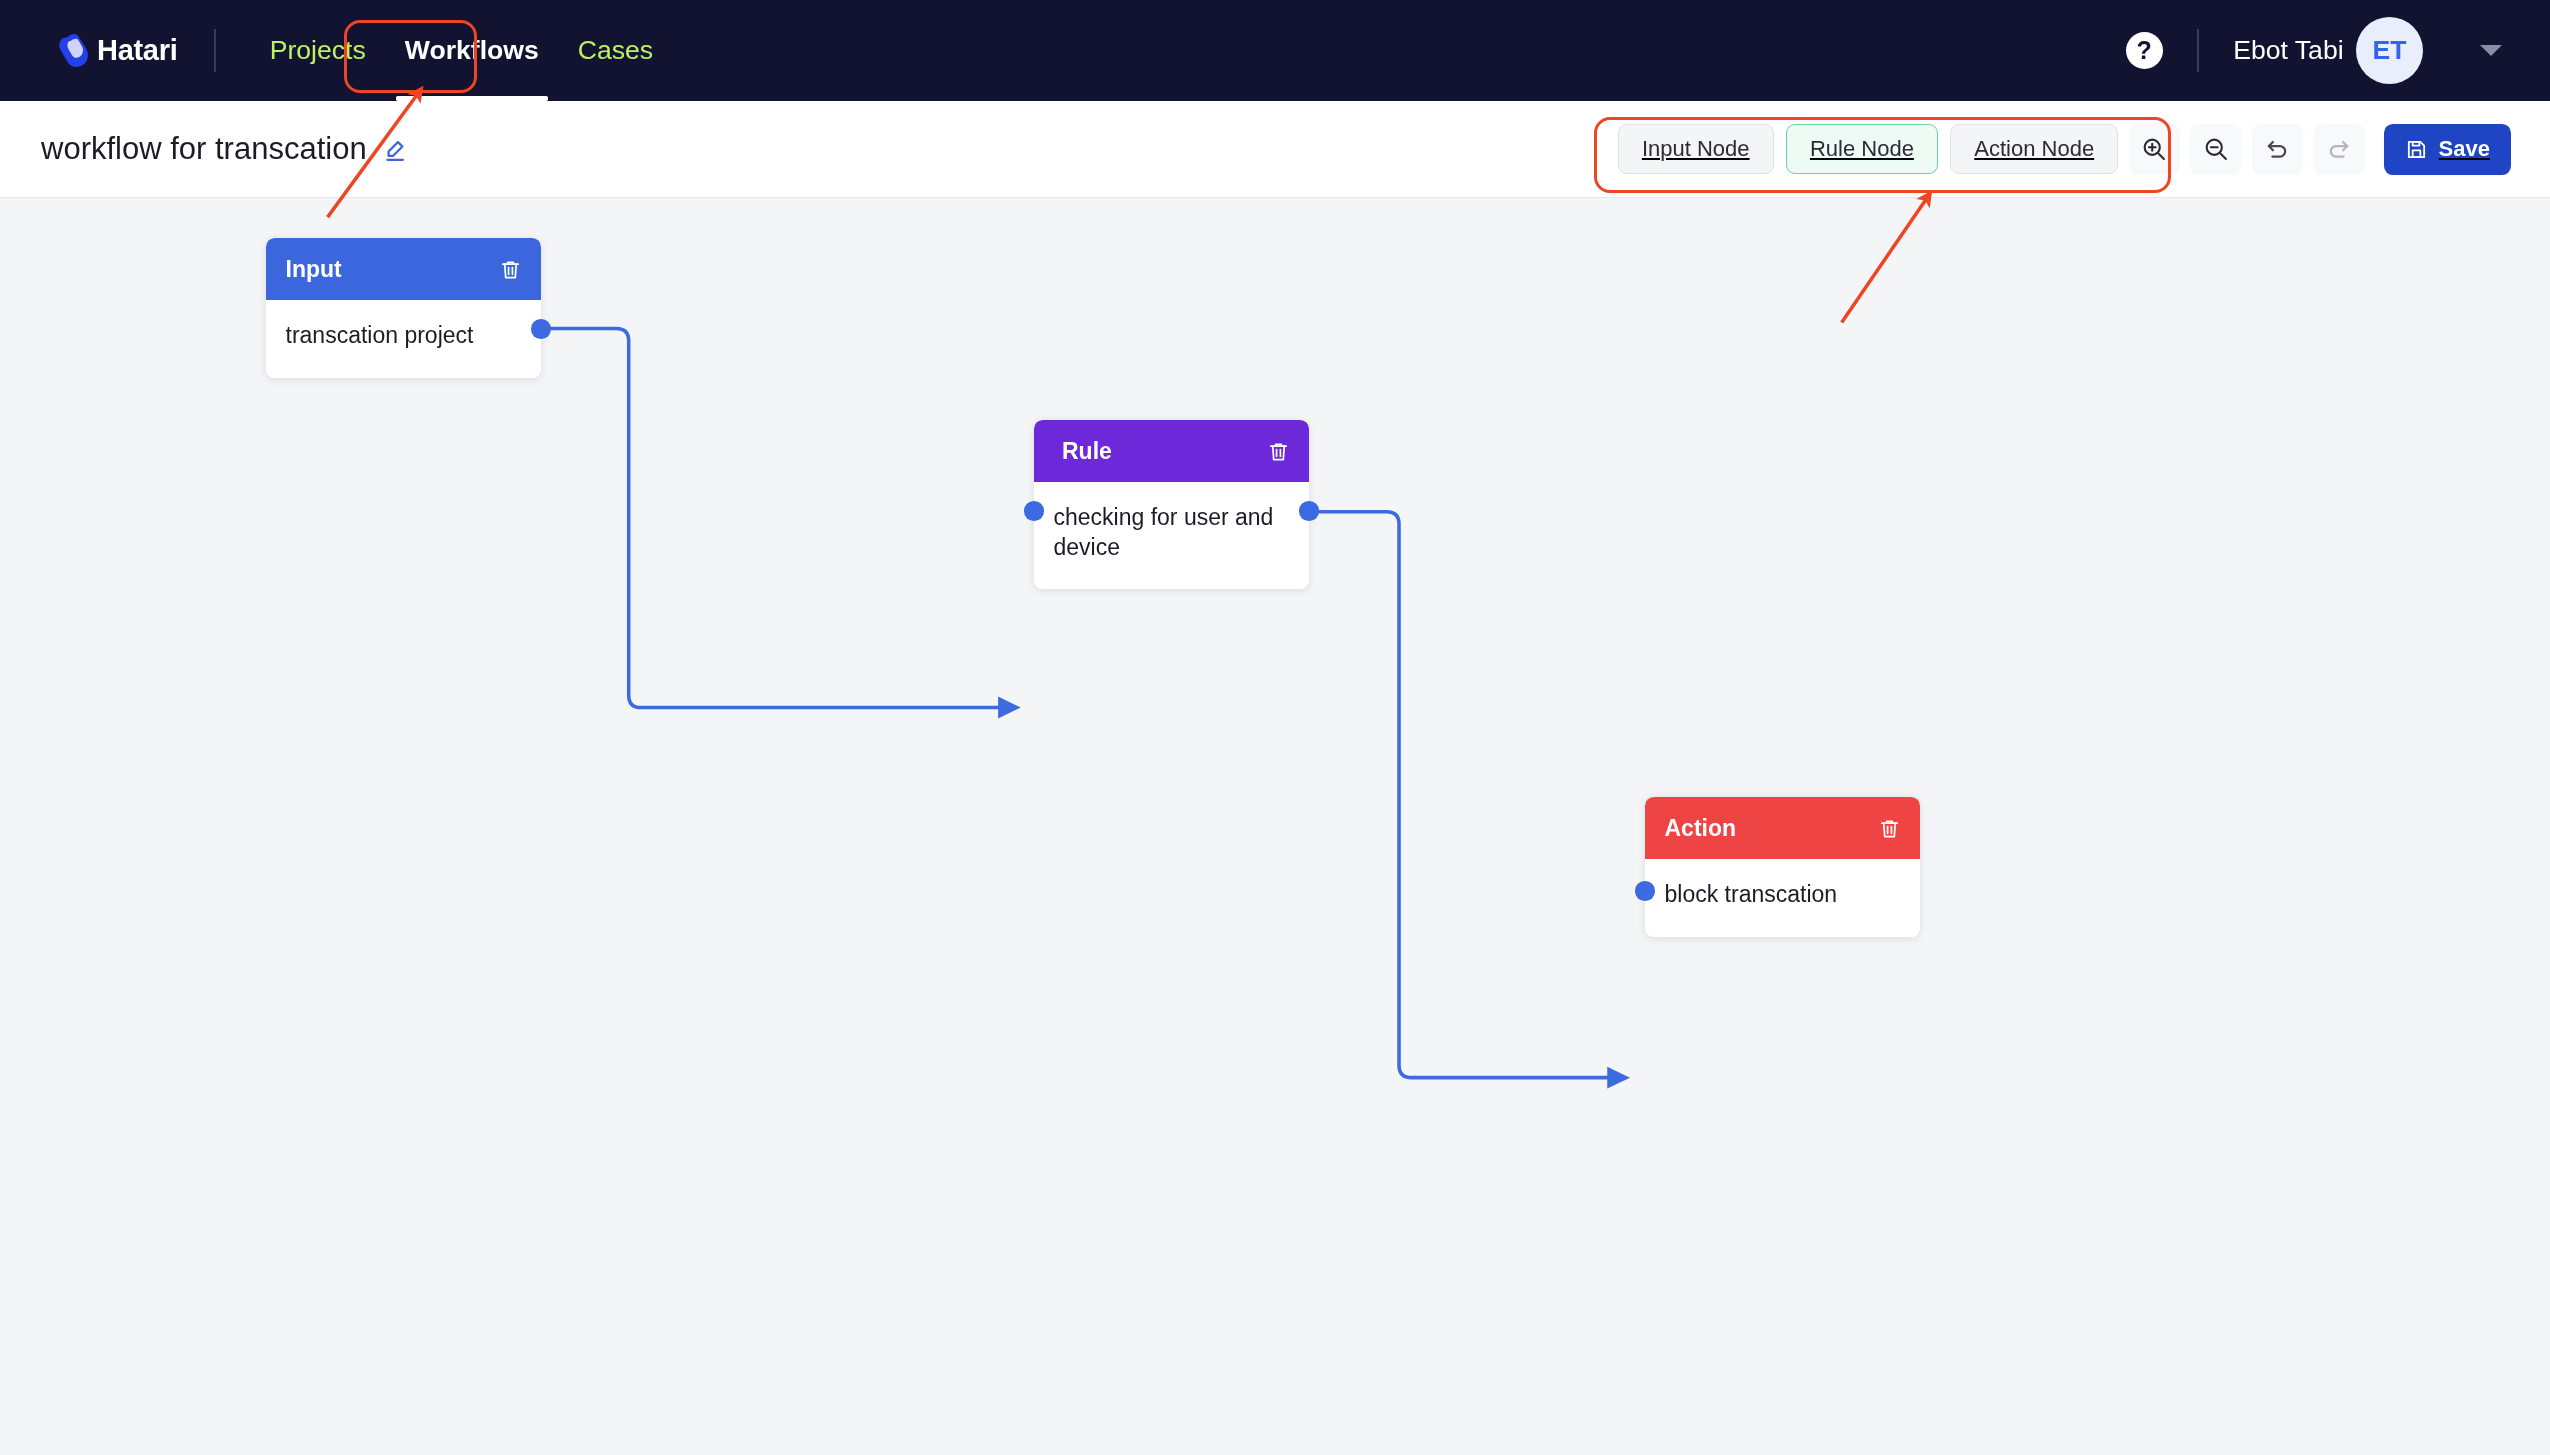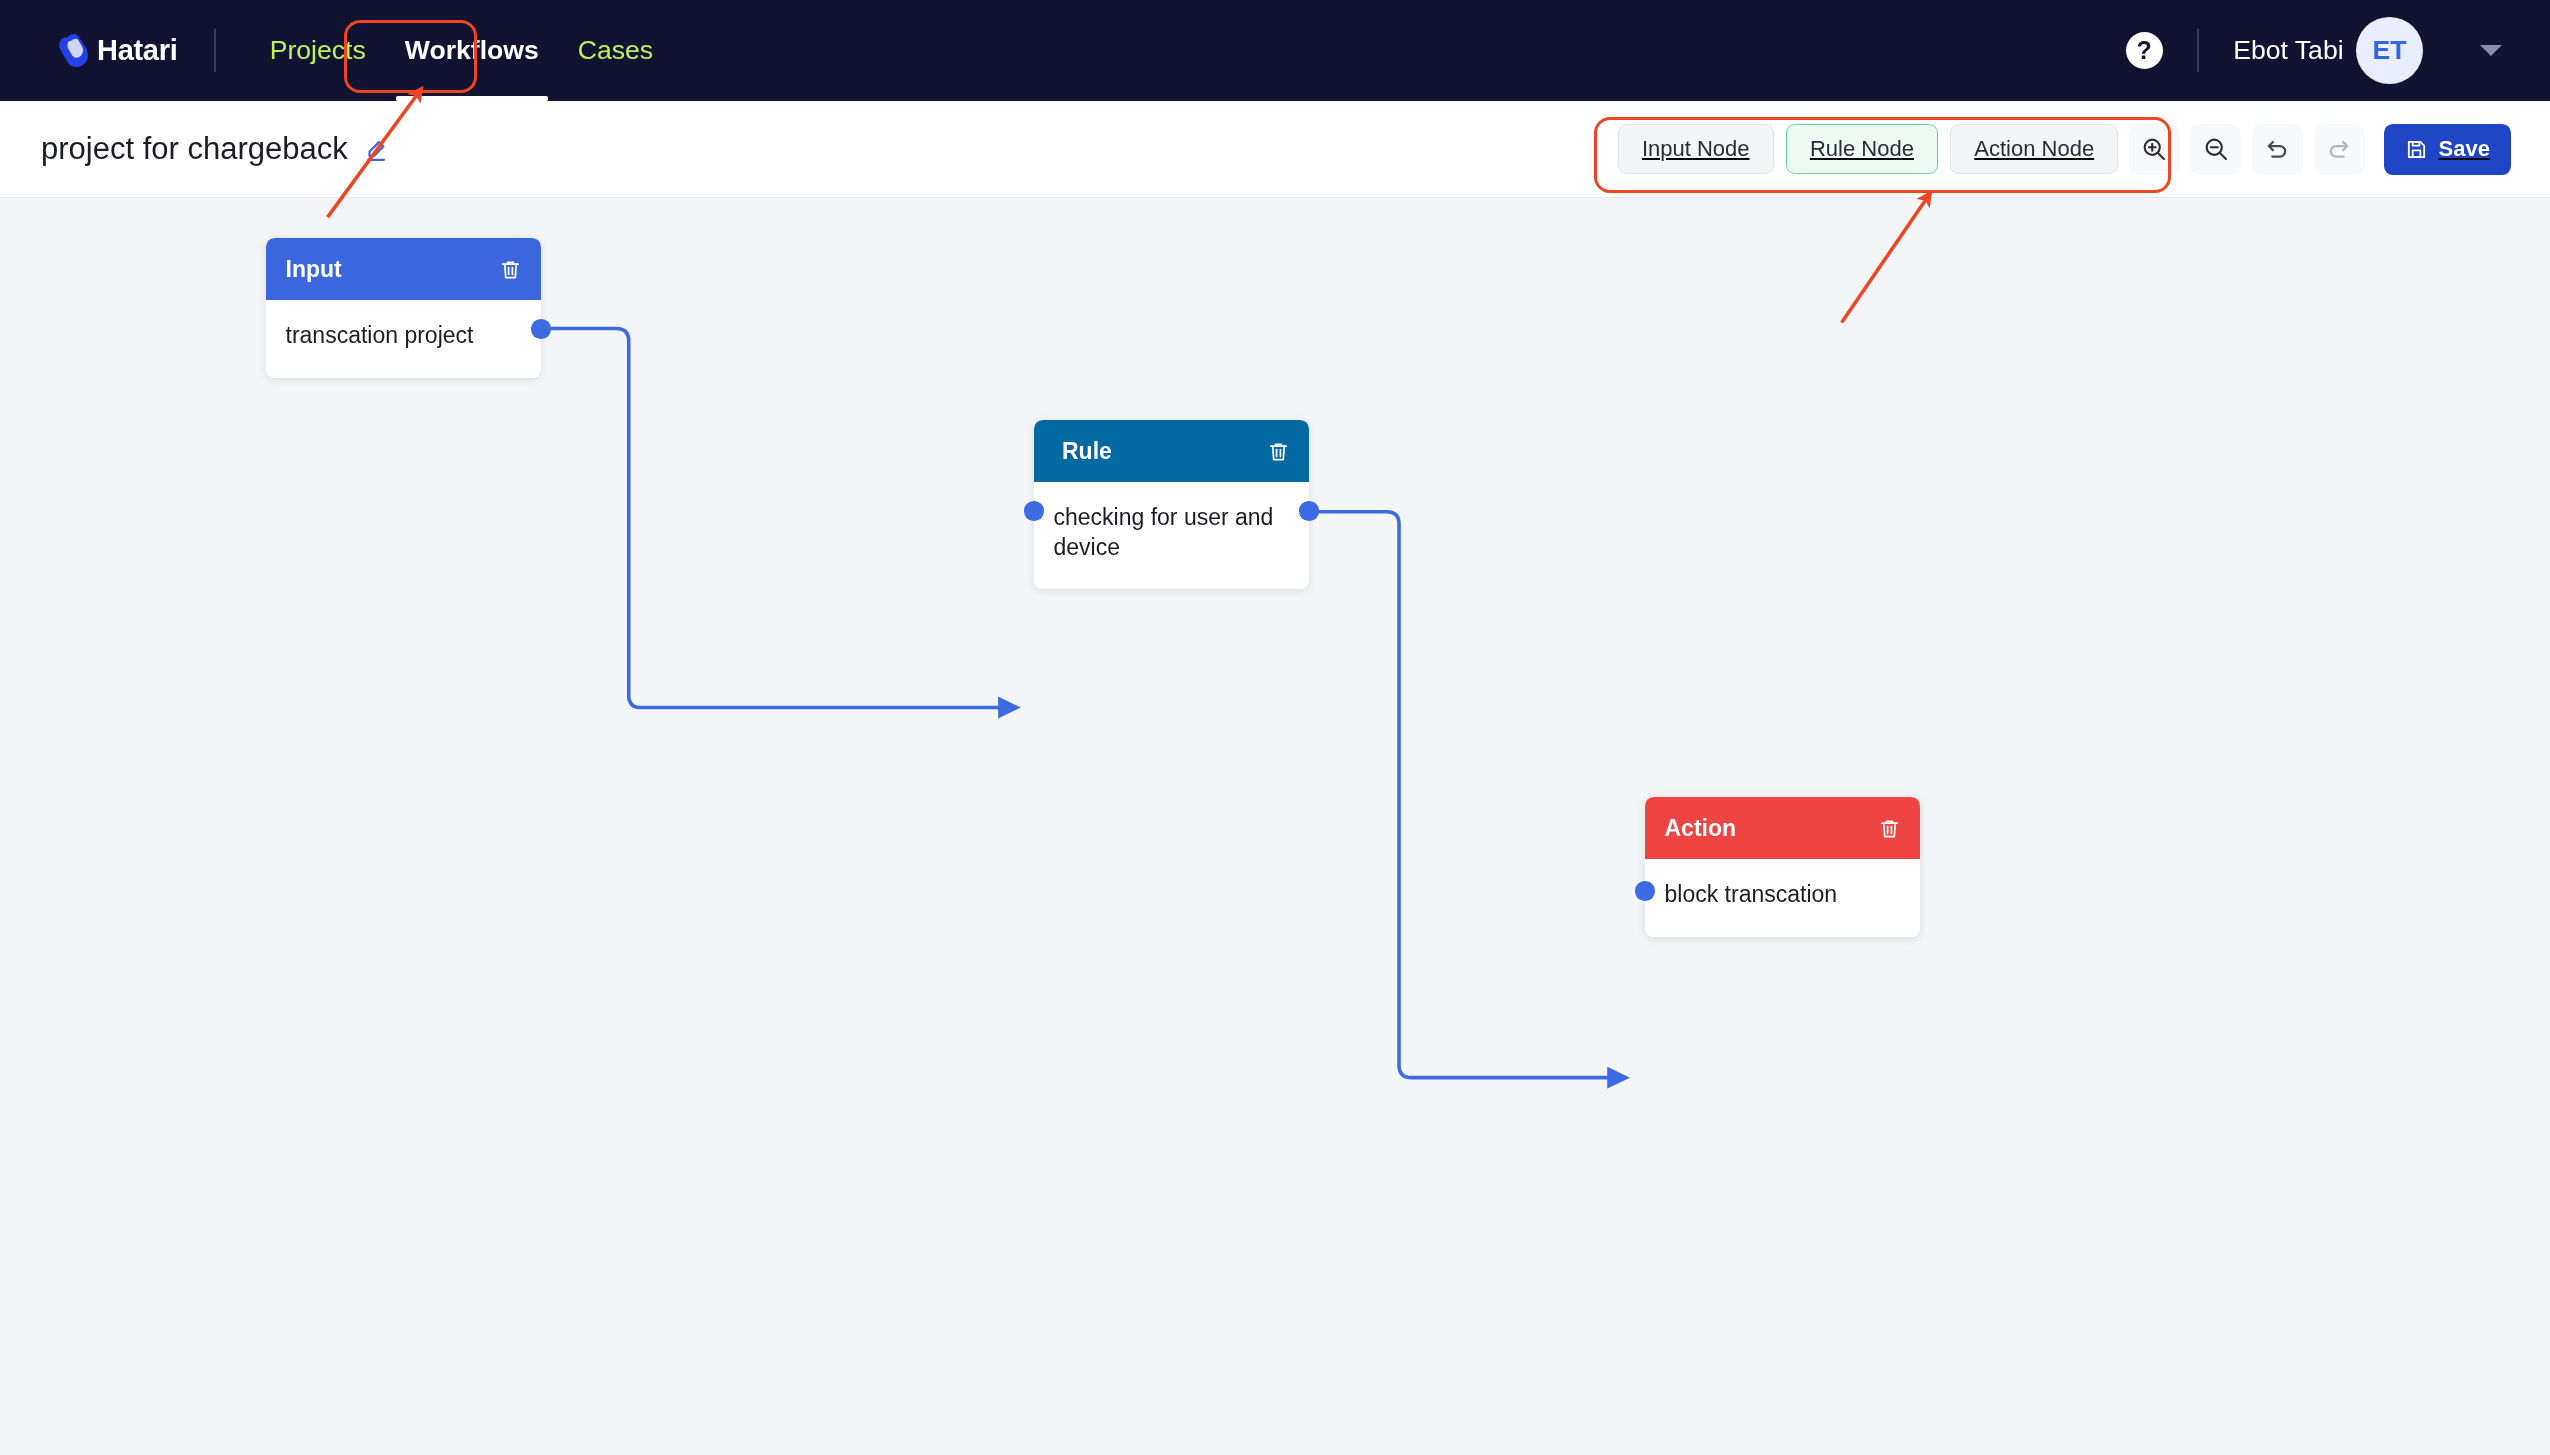--- a/index.html
+++ b/index.html
@@ -329,21 +329,21 @@
     width: 19.5px;
     height: 19.5px;
     border-radius: 50%;
     background: #3b6ae1;
     z-index: 14;
     cursor: crosshair;
   }
 
   
   .head-input  { background: #3b66dd; }
-  .head-rule   { background: #0369a1; padding-left: 28px; }
+  .head-rule   { background: #6d28d9; padding-left: 28px; }
   .head-action { background: #ef4444; }
 
   
   .annot-svg {
     position: absolute;
     top: 0; left: 0;
     width: 2550px;
     height: 1456px;
     pointer-events: none;
     z-index: 70;
@@ -390,21 +390,21 @@
       <div class="avatar">
         <span>ET</span>
       </div>
       <div class="caret-down"></div>
     </div>
   </div>
 
   <div class="nav-ring"></div>
 
   <div class="subheader">
-    <div class="wf-title">project for chargeback</div>
+    <div class="wf-title">workflow for transcation</div>
     <div class="edit-pencil">
       <svg width="26.6" height="26.6" viewBox="0 0 24 24" fill="none" stroke="#3b66dd" stroke-width="2" stroke-linecap="round" stroke-linejoin="round">
         <path d="M13.5 5.5 L17.5 9.5 L9 18 L5 18 L5 14 Z"></path>
         <line x1="4" y1="21.5" x2="18" y2="21.5"></line>
       </svg>
     </div>
 
     <div class="toolbar">
       <div class="node-btn-group">
         <div class="node-btn">

